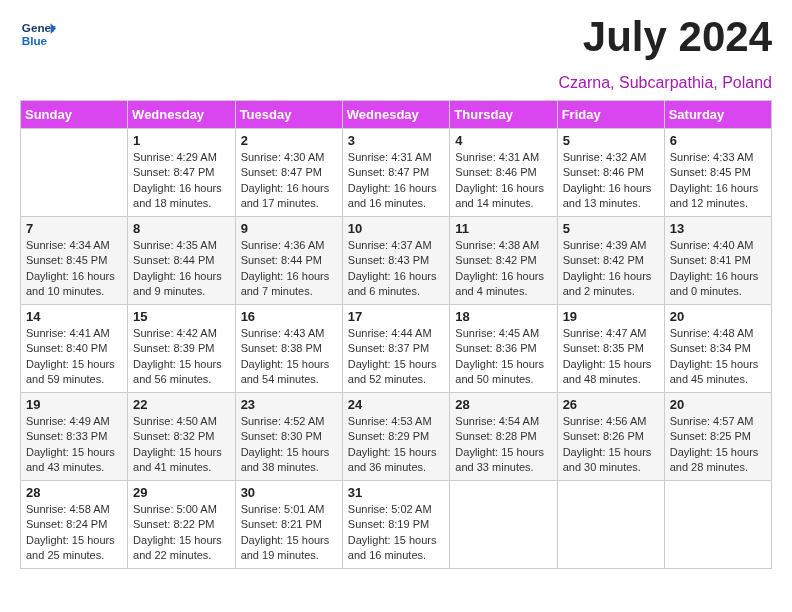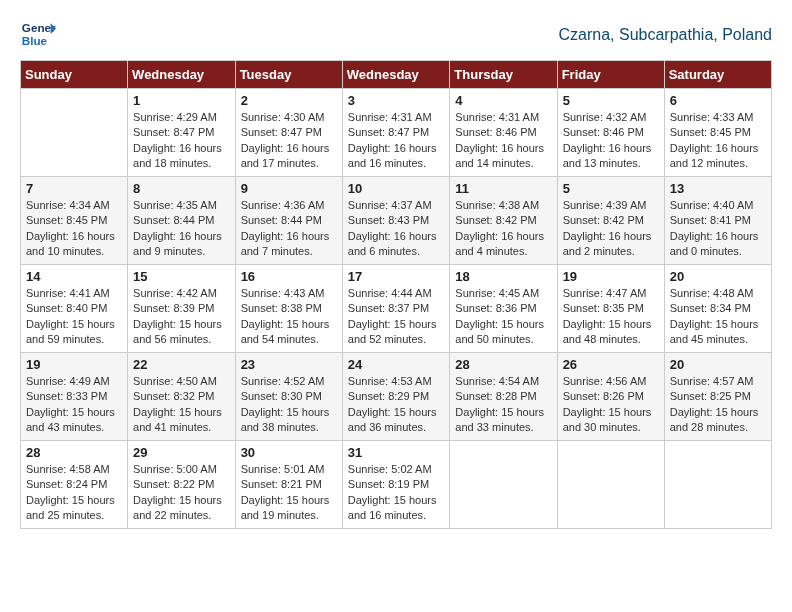--- a/index.html
+++ b/index.html
@@ -29,22 +29,22 @@
       text-align: right;
     }
     .month-title {
       font-size: 42px;
       font-weight: bold;
       color: #222;
       line-height: 1;
     }
     .location-title {
       font-size: 16px;
-      color: #0c4a6e;
-      margin-top: 10px;
+      color: #a21caf;
+      margin-top: 16px;
     }
     .calendar-table {
       width: 100%;
       border-collapse: collapse;
       font-size: 11px;
     }
     .calendar-table th {
       background-color: #1a6abf;
       color: #fff;
       padding: 6px 4px;
@@ -75,35 +75,36 @@
     .empty-cell {
       background: #f9f9f9;
     }
     tr:nth-child(even) td {
       background-color: #f5f5f5;
     }
     tr:nth-child(odd) td {
       background-color: #fff;
     }
     .calendar-table thead tr th {
-      background-color: #7f1d1d;
+      background-color: #d946ef;
     }
   </style>
 </head>
 <body>
 
 <div class="header-section">
   <div class="logo">
     <svg class="logo-icon" viewBox="0 0 40 40" xmlns="http://www.w3.org/2000/svg">
       <text x="2" y="18" font-size="13" font-weight="bold" fill="#1a3a6b">General</text>
       <text x="2" y="32" font-size="13" font-weight="bold" fill="#1a6abf">Blue</text>
       <polygon points="34,8 40,14 34,20" fill="#1a6abf"></polygon>
     </svg>
   </div>
   <div class="title-section">
+    <div class="month-title">July 2024</div>
     <div class="location-title">Czarna, Subcarpathia, Poland</div>
   </div>
 </div>
 
 <table class="calendar-table">
   <thead>
     <tr>
     <th>Sunday</th>
         <th>Wednesday</th>
         <th>Tuesday</th>

